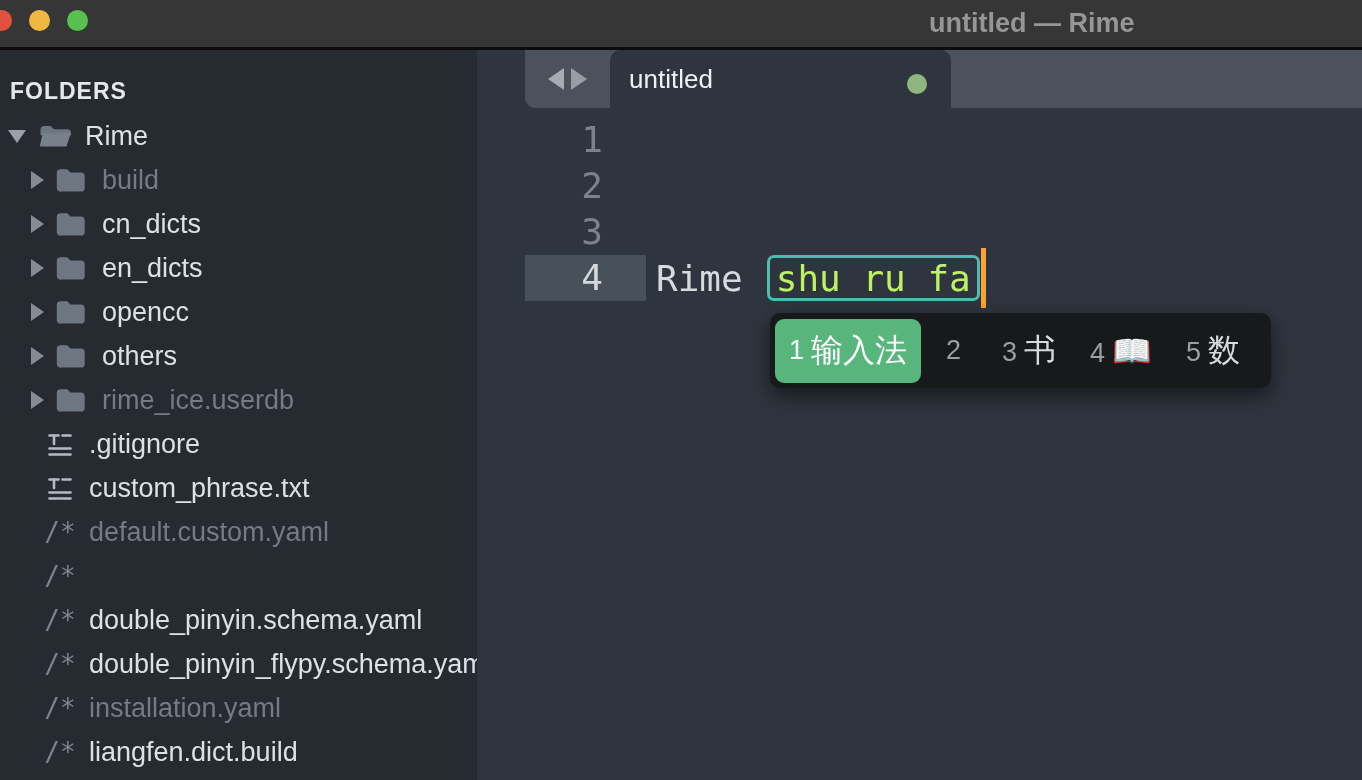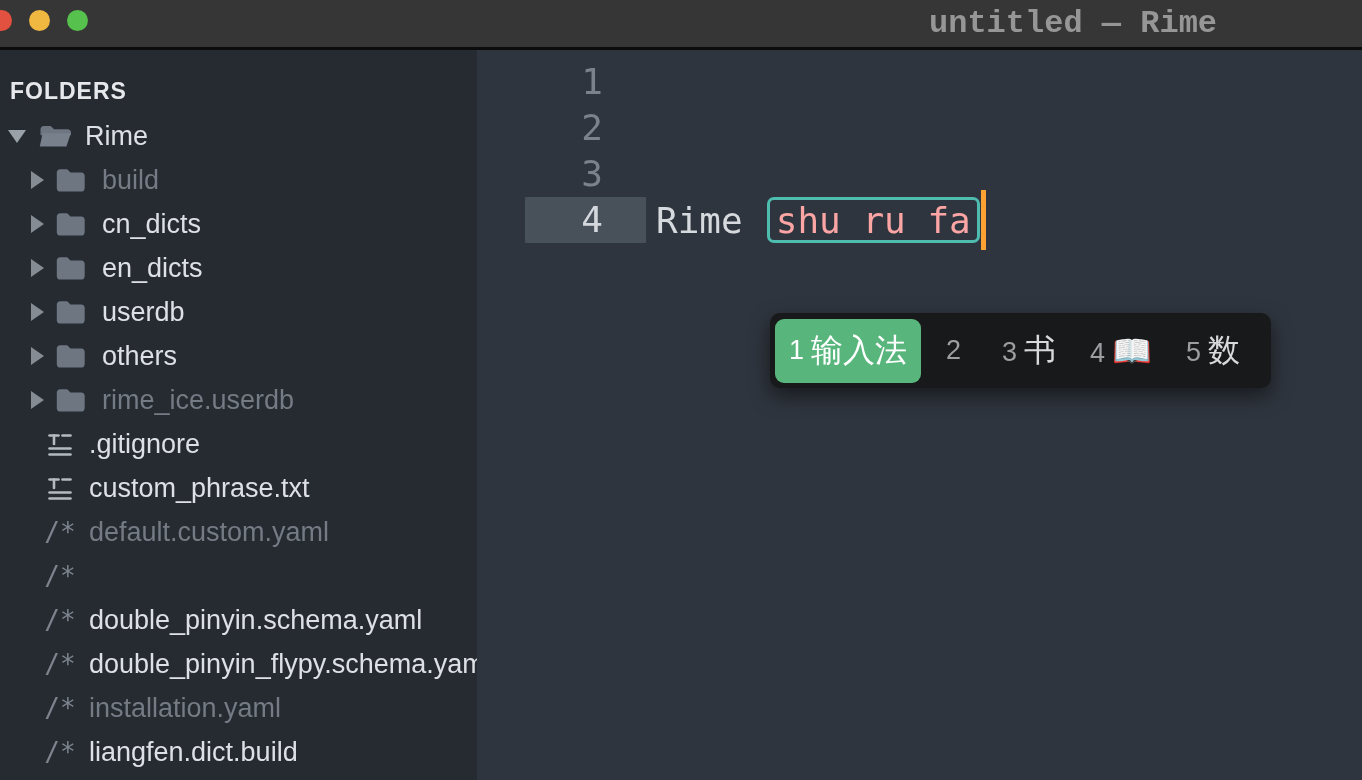--- a/index.html
+++ b/index.html
@@ -8,21 +8,21 @@
   .window{position:relative;width:1362px;height:780px;}
 
   
   .titlebar{position:relative;height:47px;background:#363636;border-bottom:3px solid #0c0c0c;}
   .traffic{position:absolute;left:-9px;top:10px;display:flex;gap:17px;}
   .light{width:21px;height:21px;border-radius:50%;border:none;padding:0;}
   .light.red{background:#e2503f;}
   .light.yellow{background:#f0b840;}
   .light.green{background:#56c14d;}
   .win-title{position:absolute;left:929px;top:0;line-height:47px;
-             font-size:32px;font-weight:bold;color:#969696;white-space:nowrap;font-family:Liberation Mono, monospace;}
+             font-size:27px;font-weight:bold;color:#969696;white-space:nowrap;}
 
   
   .main{display:flex;height:730px;gap:48px;}
 
   
   .sidebar{width:477px;flex:none;background:#262b32;overflow:hidden;}
   .sb-heading{margin:28px 0 10px 10px;line-height:26px;font-size:23px;font-weight:bold;
               letter-spacing:1px;color:#e6e8eb;}
   .tree-row{height:44px;display:flex;align-items:center;white-space:nowrap;}
   .tree-row .label{font-size:27px;color:#dde1e6;}
@@ -62,21 +62,21 @@
   
   .editor{position:relative;padding-top:9px;
           font-family:"DejaVu Sans Mono","Liberation Mono",monospace;}
   .code-row{display:flex;height:46px;align-items:center;font-size:36px;}
   .gutter{width:121px;flex:none;text-align:right;padding-right:43px;box-sizing:border-box;
           color:#7b828c;line-height:46px;}
   .code-row.active .gutter{background:#48505a;color:#d4d8dd;}
   .code{padding-left:10px;display:flex;align-items:center;color:#d6dade;}
   .comp-box{margin-left:24px;border:3px solid var(--composition-border,#4fbcb0);
             border-radius:7px;height:40px;display:flex;align-items:center;padding:0 6px;}
-  .comp-text{color:#fca5a5;}
+  .comp-text{color:#bef264;}
   .caret{width:5px;height:60px;flex:none;margin-left:1px;
          background:var(--caret-orange,#ffa133);}
 
   
   .candidates{position:absolute;left:245px;top:263px;height:75px;background:#18191a;
               border-radius:10px;display:flex;align-items:center;padding:0 14px 0 5px;
               width:max-content;box-shadow:0 8px 20px rgba(0,0,0,.5);}
   .cand{display:flex;align-items:baseline;margin:0 17px;background:none;border:none;padding:0;}
   .cand .num{font-size:27px;color:#9b9fa2;margin-right:7px;}
   .cand .text{font-size:32px;color:#d7d9da;text-align:right;}
@@ -140,21 +140,21 @@
             </span>
             <span class="label">en_dicts</span>
           </div>
           <div class="tree-row depth1 folder">
             <span class="chev right"></span>
             <span class="icon">
               <svg width="29" height="24" viewBox="0 0 29 24">
                 <path fill="#6e7681" d="M.8 4.6C.8 2.7 2.3 1.2 4.2 1.2h7l3.3 3.3h10.8c1.9 0 3.4 1.5 3.4 3.4v12.3c0 1.9-1.5 3.4-3.4 3.4H4.2C2.3 23.6.8 22.1.8 20.2z"></path>
               </svg>
             </span>
-            <span class="label">userdb</span>
+            <span class="label">opencc</span>
           </div>
           <div class="tree-row depth1 folder">
             <span class="chev right"></span>
             <span class="icon">
               <svg width="29" height="24" viewBox="0 0 29 24">
                 <path fill="#6e7681" d="M.8 4.6C.8 2.7 2.3 1.2 4.2 1.2h7l3.3 3.3h10.8c1.9 0 3.4 1.5 3.4 3.4v12.3c0 1.9-1.5 3.4-3.4 3.4H4.2C2.3 23.6.8 22.1.8 20.2z"></path>
               </svg>
             </span>
             <span class="label">others</span>
           </div>
@@ -211,20 +211,34 @@
             <span class="label">installation.yaml</span>
           </div>
           <div class="tree-row depth1 file-code">
             <span class="icon code-glyph">/*</span>
             <span class="label">liangfen.dict.build</span>
           </div>
         </div>
     </aside>
 
     <main class="editor-pane">
+      <div class="tabbar">
+        <div class="nav">
+          <button class="navbtn">
+            <span class="tri left"></span>
+          </button>
+          <button class="navbtn">
+            <span class="tri right"></span>
+          </button>
+        </div>
+        <div class="tab">
+          <span class="tab-label">untitled</span>
+          <span class="dot"></span>
+        </div>
+      </div>
 
       <div class="editor">
           <div class="code-row">
             <span class="gutter">1</span>
             <span class="code"></span>
           </div>
           <div class="code-row">
             <span class="gutter">2</span>
             <span class="code"></span>
           </div>

